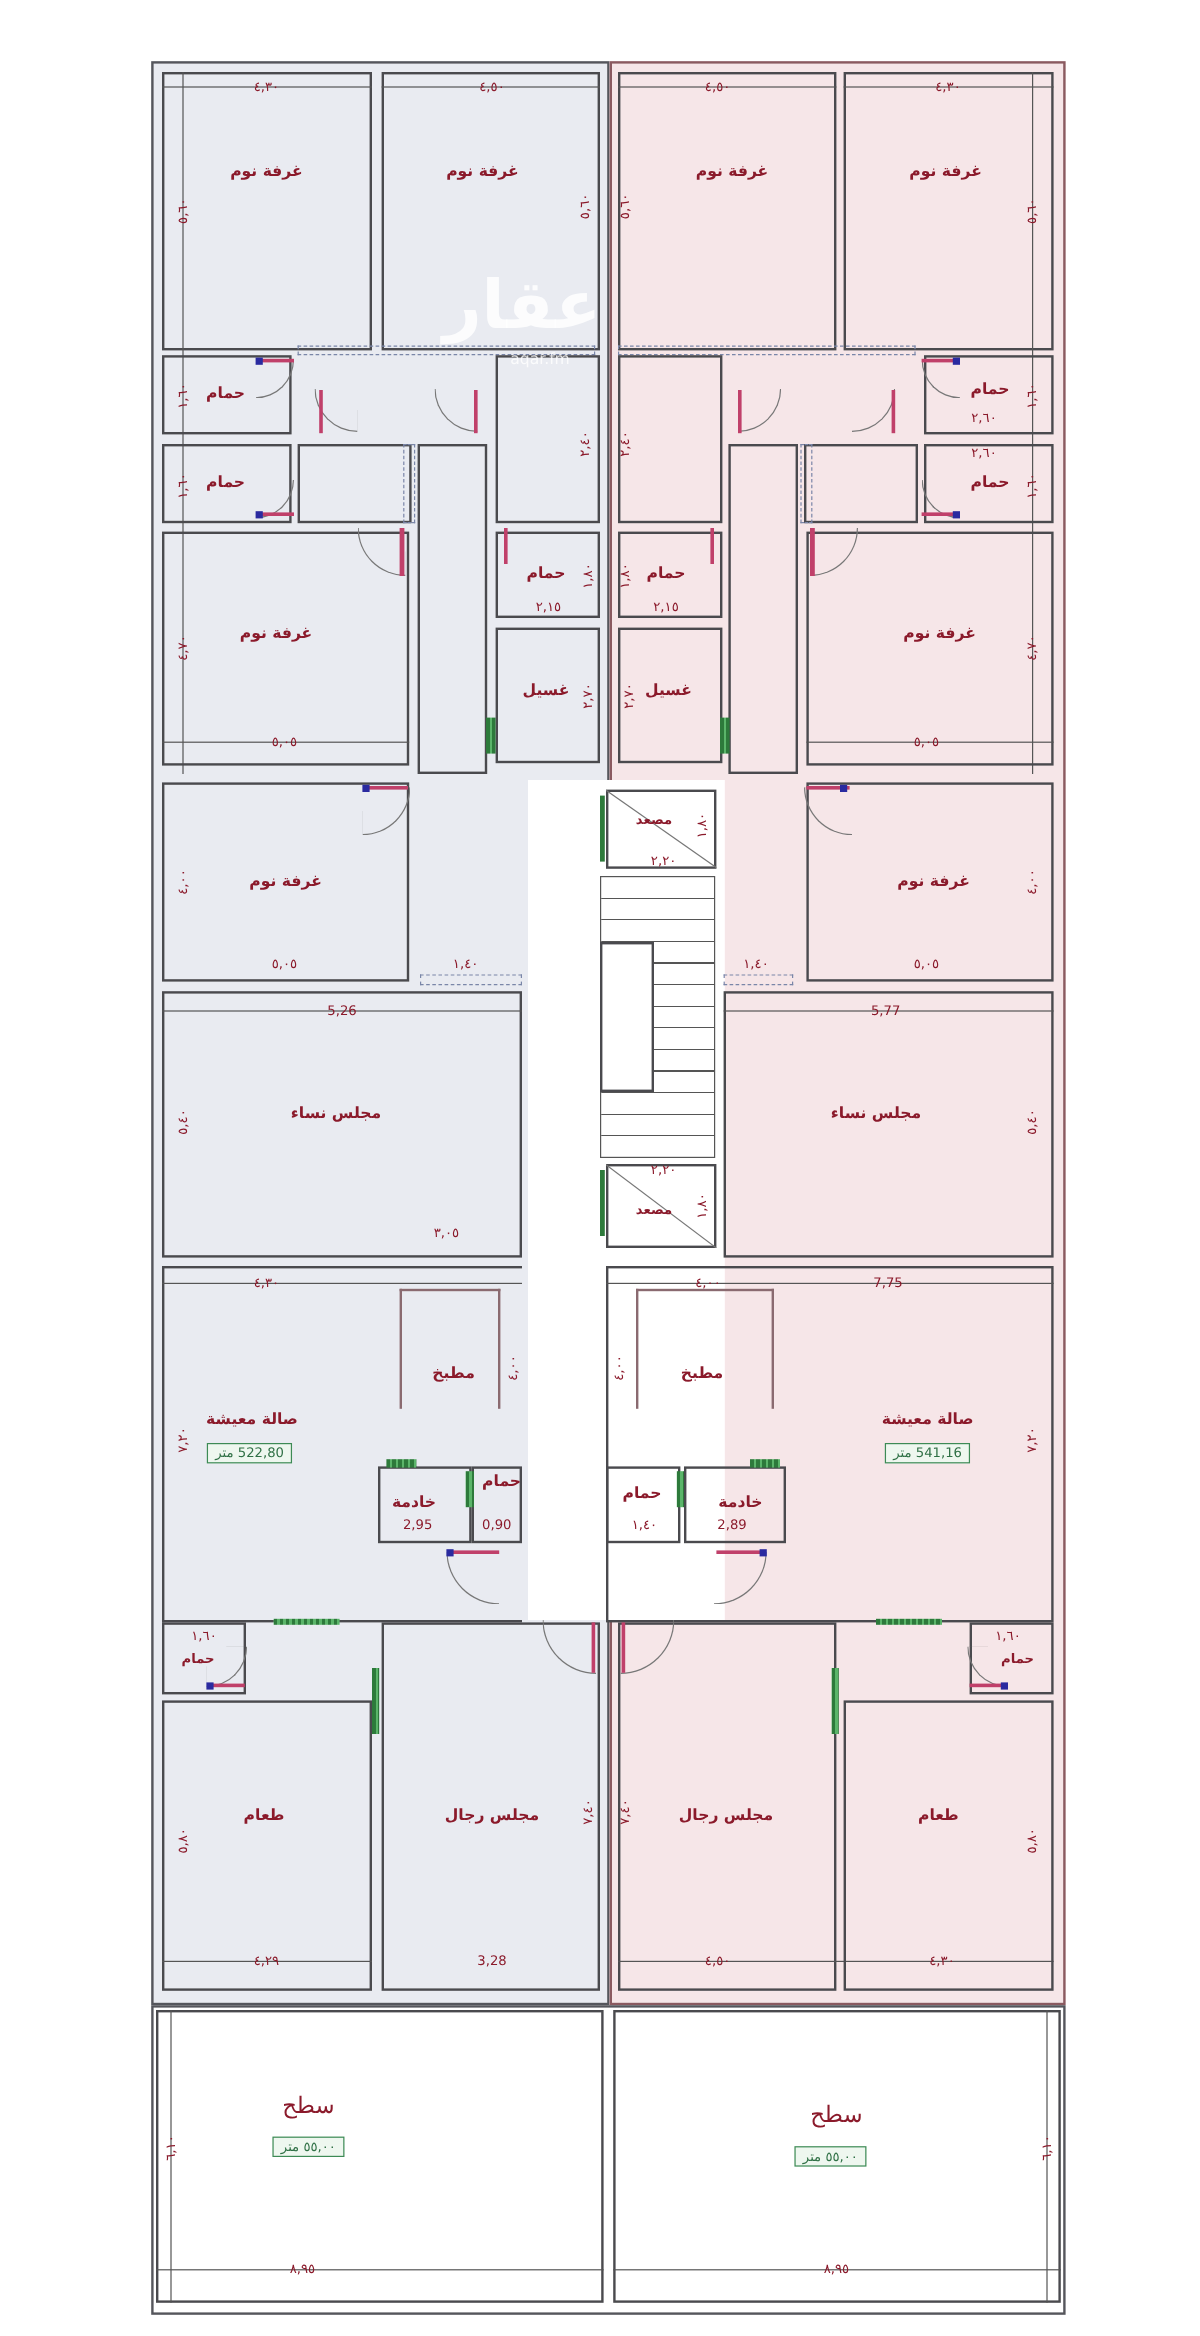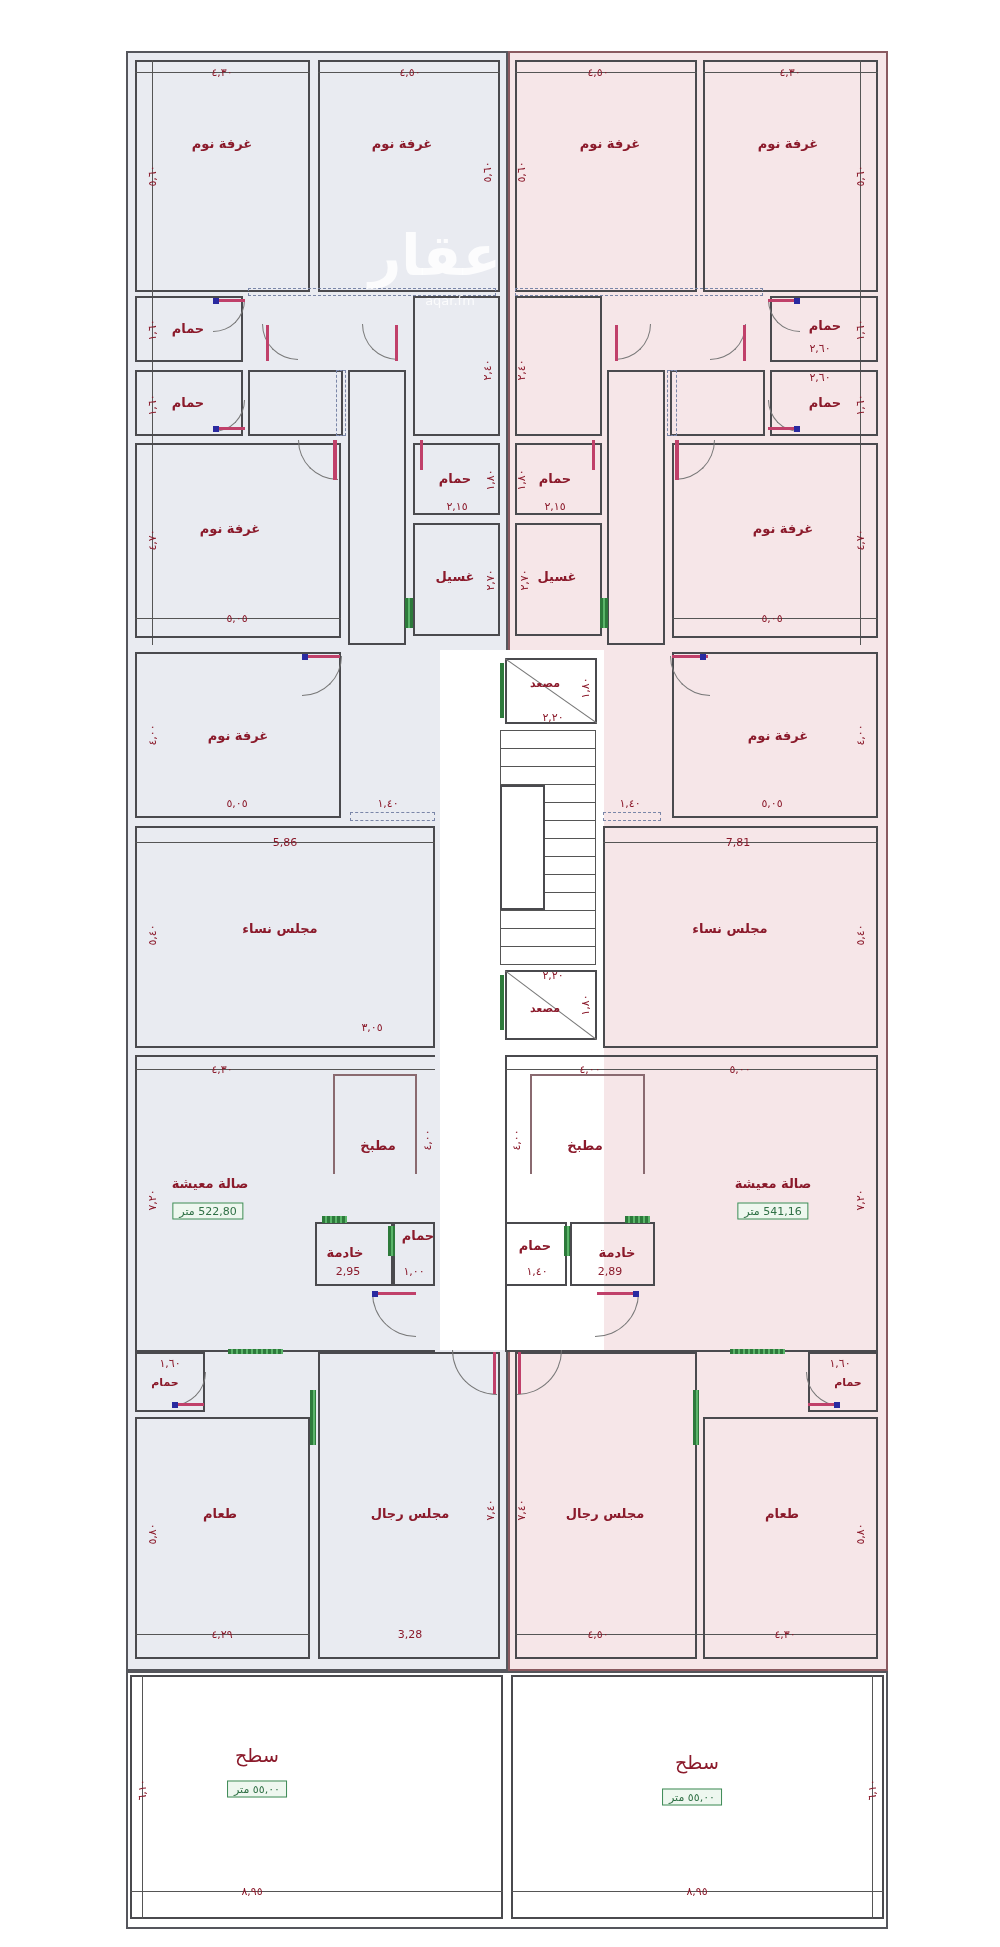--- a/index.html
+++ b/index.html
@@ -100,42 +100,42 @@
   <div class="dim v" style="left:152px;top:735px;">٤,٠٠</div>
   <div class="door" style="left:302px;top:656px;width:40px;height:40px;"></div>
   <div class="leaf" style="left:304px;top:655px;width:36px;height:3px;"></div>
   <div class="knob" style="left:302px;top:654px;"></div>
   <div class="dim" style="left:388px;top:803px;">١,٤٠</div>
   <div class="dash" style="left:350px;top:812px;width:85px;height:9px;"></div>
 
   <div class="room" style="left:135px;top:826px;width:300px;height:222px;"></div>
   <div class="lbl" style="left:280px;top:928px;">مجلس نساء</div>
   <div class="hline" style="left:135px;top:842px;width:300px;"></div>
-  <div class="dim" style="left:285px;top:842px;">5,86</div>
+  <div class="dim" style="left:285px;top:842px;">5,26</div>
   <div class="dim v" style="left:152px;top:935px;">٥,٤٠</div>
 
   <div class="room" style="left:135px;top:1055px;width:300px;height:297px;border-right:none;"></div>
   <div class="lbl" style="left:210px;top:1183px;">صالة معيشة</div>
   <div class="area" style="left:208px;top:1211px;">522,80 متر</div>
   <div class="hline" style="left:135px;top:1069px;width:300px;"></div>
   <div class="dim" style="left:222px;top:1069px;">٤,٣٠</div>
   <div class="dim v" style="left:152px;top:1200px;">٧,٢٠</div>
 
   <div class="room" style="left:333px;top:1074px;width:84px;height:100px;border-color:#8a6a70;border-bottom:none;"></div>
   <div class="lbl" style="left:378px;top:1145px;">مطبخ</div>
   <div class="dim" style="left:372px;top:1027px;">٣,٠٥</div>
   <div class="dim v" style="left:427px;top:1140px;">٤,٠٠</div>
 
   <div class="room" style="left:315px;top:1222px;width:78px;height:64px;"></div>
   <div class="lbl" style="left:345px;top:1252px;">خادمة</div>
   <div class="dim" style="left:348px;top:1271px;">2,95</div>
   <div class="spring" style="left:322px;top:1216px;width:25px;height:7px;"></div>
   <div class="room" style="left:393px;top:1222px;width:42px;height:64px;"></div>
   <div class="lbl" style="left:418px;top:1235px;">حمام</div>
-  <div class="dim" style="left:414px;top:1271px;">١,٠٠</div>
+  <div class="dim" style="left:414px;top:1271px;">0,90</div>
   <div class="spring" style="left:388px;top:1226px;width:7px;height:30px;"></div>
 
   <div class="door" style="left:372px;top:1293px;width:44px;height:44px;transform:scaleX(-1);"></div>
   <div class="leaf" style="left:376px;top:1292px;width:40px;height:3px;"></div>
   <div class="knob" style="left:372px;top:1291px;"></div>
 
   <div class="room" style="left:135px;top:1352px;width:70px;height:60px;"></div>
   <div class="lbl" style="left:165px;top:1382px;font-size:11px;">حمام</div>
   <div class="dim" style="left:170px;top:1363px;">١,٦٠</div>
   <div class="door" style="left:172px;top:1372px;width:34px;height:34px;"></div>
@@ -241,28 +241,28 @@
   <div class="dim v" style="left:860px;top:735px;">٤,٠٠</div>
   <div class="door" style="left:670px;top:656px;width:40px;height:40px;transform:scaleX(-1);"></div>
   <div class="leaf" style="left:672px;top:655px;width:36px;height:3px;"></div>
   <div class="knob" style="left:700px;top:654px;"></div>
   <div class="dim" style="left:630px;top:803px;">١,٤٠</div>
   <div class="dash" style="left:603px;top:812px;width:58px;height:9px;"></div>
 
   <div class="room" style="left:603px;top:826px;width:275px;height:222px;"></div>
   <div class="lbl" style="left:730px;top:928px;">مجلس نساء</div>
   <div class="hline" style="left:603px;top:842px;width:275px;"></div>
-  <div class="dim" style="left:738px;top:842px;">7,81</div>
+  <div class="dim" style="left:738px;top:842px;">5,77</div>
   <div class="dim v" style="left:860px;top:935px;">٥,٤٠</div>
 
   <div class="room" style="left:505px;top:1055px;width:373px;height:297px;"></div>
   <div class="lbl" style="left:773px;top:1183px;">صالة معيشة</div>
   <div class="area" style="left:773px;top:1211px;">541,16 متر</div>
   <div class="hline" style="left:505px;top:1069px;width:373px;"></div>
-  <div class="dim" style="left:740px;top:1069px;">٥,٠٠</div>
+  <div class="dim" style="left:740px;top:1069px;">7,75</div>
   <div class="dim v" style="left:860px;top:1200px;">٧,٢٠</div>
 
   <div class="room" style="left:530px;top:1074px;width:115px;height:100px;border-color:#8a6a70;border-bottom:none;"></div>
   <div class="lbl" style="left:585px;top:1145px;">مطبخ</div>
   <div class="dim" style="left:590px;top:1069px;">٤,٠٠</div>
   <div class="dim v" style="left:516px;top:1140px;">٤,٠٠</div>
 
   <div class="room" style="left:505px;top:1222px;width:62px;height:64px;"></div>
   <div class="lbl" style="left:535px;top:1245px;">حمام</div>
   <div class="dim" style="left:537px;top:1271px;">١,٤٠</div>

